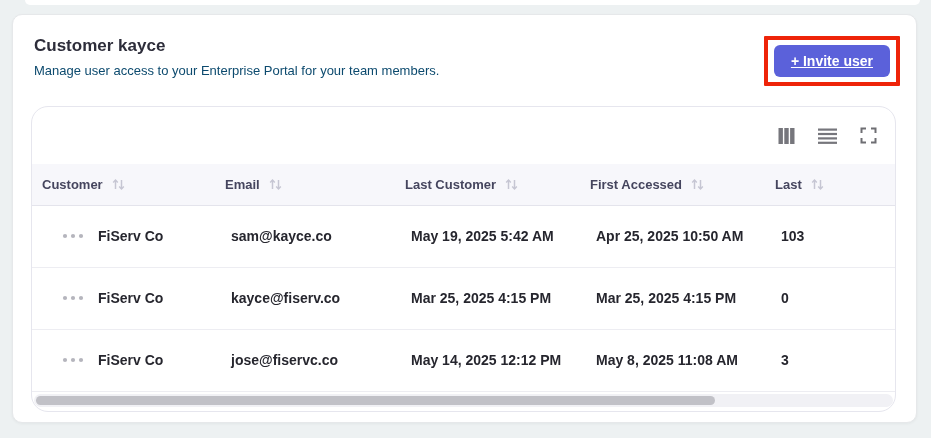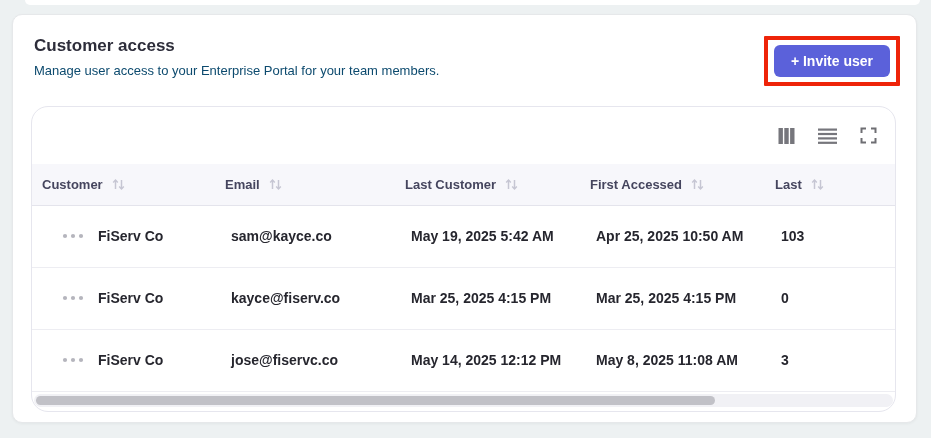--- a/index.html
+++ b/index.html
@@ -26,21 +26,21 @@
   }
   .page-title { margin:0; font-size:17px; font-weight:bold; color:#2d2d3a; }
   .page-subtitle { margin:7px 0 0; font-size:13px; color:#0c4a6e; }
   .annotation-box {
     border:4px solid var(--annotation, #ee2409);
     padding:5px 6px; border-radius:1px;
   }
   .invite-btn {
     display:block; background:var(--accent, #5b61da); color:#ffffff;
     border:none; border-radius:6px; padding:8px 17px;
-    font-family:inherit; font-size:14px; font-weight:bold; cursor:pointer;
+    font-family:inherit; font-size:14px; font-weight:bold; cursor:pointer;text-decoration:underline;
   }
   .table-panel {
     margin:20px 20px 0 18px;
     border:1px solid #e6e6ee; border-radius:17px;
     overflow:hidden; background:#ffffff;
   }
   .panel-toolbar {
     height:57px; display:flex; align-items:center; justify-content:flex-end;
     gap:23px; padding-right:18px;
   }
@@ -74,21 +74,21 @@
 </style>
 </head>
 <body>
 
 <div class="prev-card-edge"></div>
 
 <div class="card">
 
   <div class="card-header">
     <div>
-      <h1 class="page-title">Customer access</h1>
+      <h1 class="page-title">Customer kayce</h1>
       <p class="page-subtitle">Manage user access to your Enterprise Portal for your team members.</p>
     </div>
     <div class="annotation-box">
       <button class="invite-btn">+ Invite user</button>
     </div>
   </div>
 
   <div class="table-panel">
 
     <div class="panel-toolbar">

